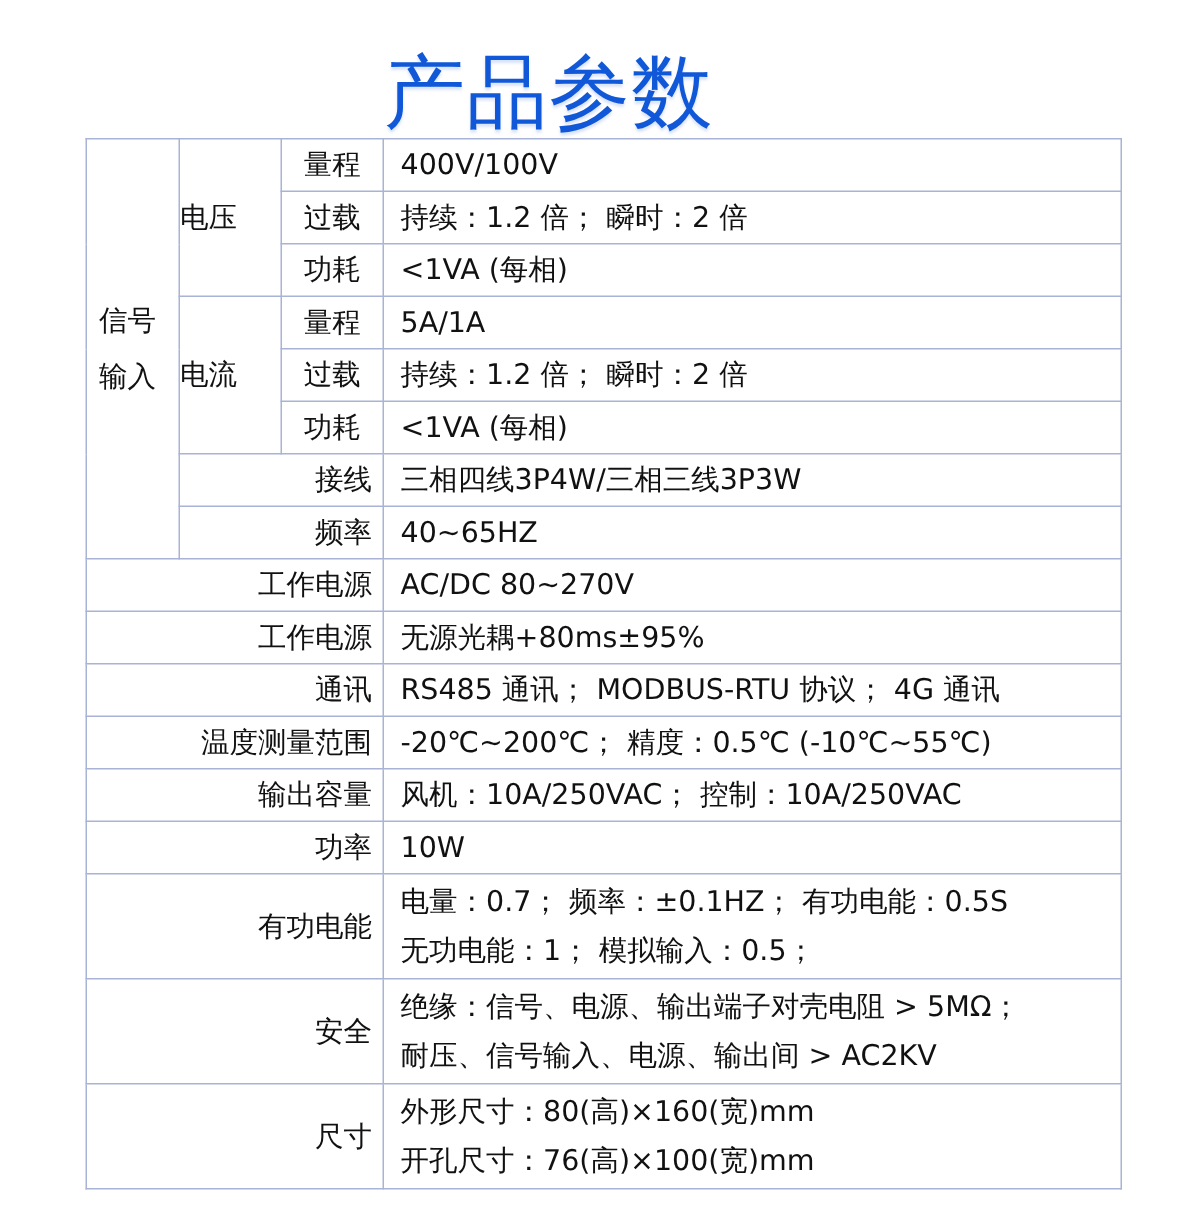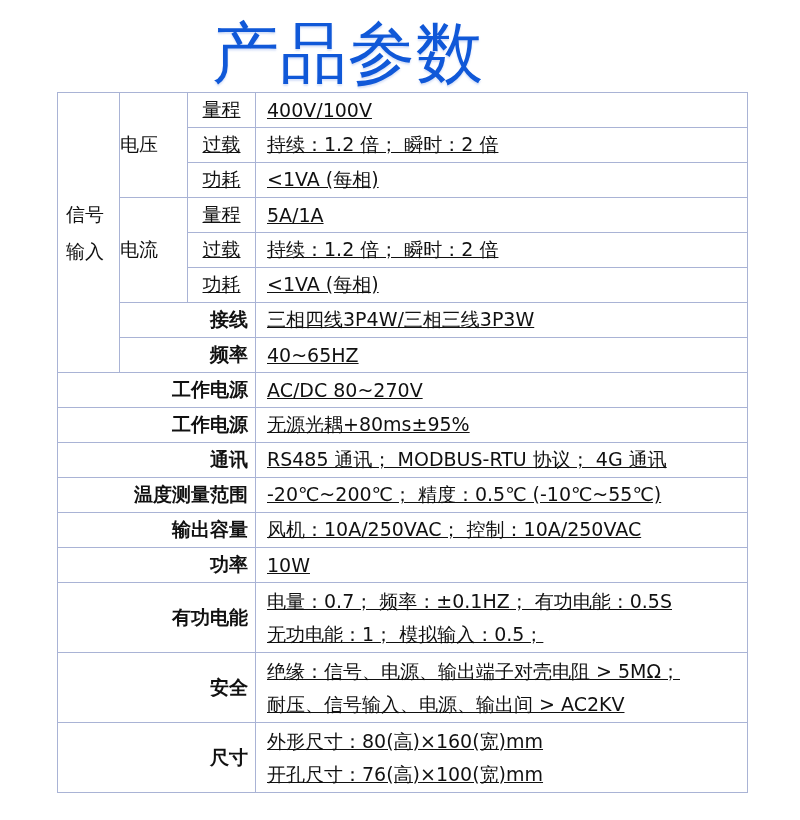--- a/index.html
+++ b/index.html
@@ -10,25 +10,25 @@
   *{box-sizing:border-box;}
   html,body{margin:0;padding:0;}
   body{
     width:800px;height:820px;background:#ffffff;position:relative;
     font-family:"DejaVu Sans","Liberation Sans",sans-serif;
     color:var(--text-color);
   }
   .title{
     position:absolute;left:0;top:8px;width:696px;
     text-align:center;
-    font-size:67px;font-weight:500;
+    font-size:54px;font-weight:500;
     color:var(--title-color);
     letter-spacing:1px;
     text-shadow:0 2px 2px rgba(140,170,235,0.35);
-    margin:0;
+    margin:18px;
   }
   table.spec{
     position:absolute;left:57px;top:92px;
     width:690px;
     border-collapse:collapse;table-layout:fixed;
   }
   .spec td{
     border:1.5px solid var(--border-color);
     font-size:19px;
     padding:0;
@@ -36,23 +36,23 @@
     overflow:hidden;
   }
   col.ca{width:62px}
   col.cb{width:68px}
   col.cc{width:68px}
   col.cd{width:492px}
   tr.rs{height:35px}
   tr.rd{height:70px}
   td.c-group{line-height:37px;padding:0 8px;}
   td.c-sub{text-align:left;}
-  td.c-param{text-align:center;text-decoration:underline;}
-  td.c-label{text-align:right;padding-right:7px;font-weight:bold;}
-  td.c-value{text-align:left;padding-left:11px;padding-right:4px;text-decoration:underline;}
+  td.c-param{text-align:center;}
+  td.c-label{text-align:right;padding-right:7px;}
+  td.c-value{text-align:left;padding-left:11px;padding-right:4px;}
   td.c-value .line{line-height:33px;}
 </style>
 </head>
 <body>
 
 <h1 class="title">产品参数</h1>
 
 <table class="spec">
   <colgroup>
     <col class="ca">

